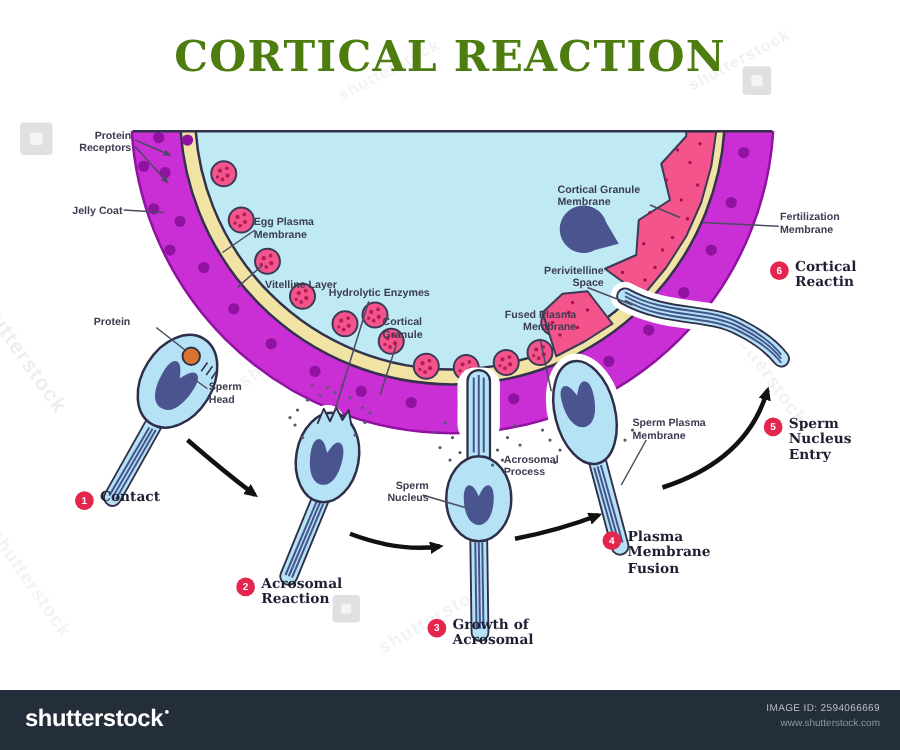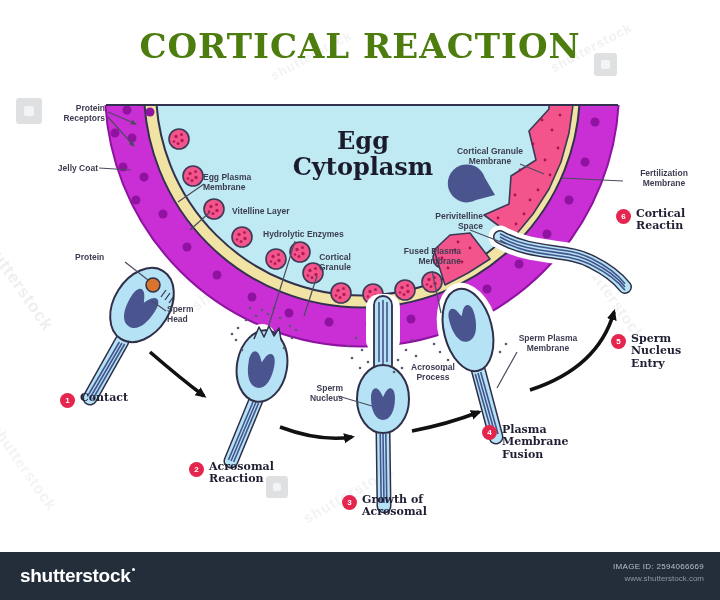--- a/index.html
+++ b/index.html
@@ -7,21 +7,21 @@
   .stage{position:absolute;left:0;top:0;width:720px;height:552px;background:#fff;}
   svg.diagram{position:absolute;left:0;top:0;}
   .page-title{position:absolute;left:0;top:26px;width:720px;text-align:center;
     font-family:"DejaVu Serif",serif;font-weight:800;font-size:34px;letter-spacing:1px;color:#4d7c0f;}
   .page-subtitle{position:absolute;left:0;top:74px;width:720px;text-align:center;
     font-size:10.5px;font-weight:bold;letter-spacing:2px;color:#1e1e1e;}
   .cyto-label{position:absolute;left:282px;top:128px;width:162px;text-align:center;
     font-family:"DejaVu Serif",serif;font-weight:800;font-size:24px;line-height:1.08;color:#1b1b2c;white-space:pre-line;}
   .lbl{position:absolute;font-size:8.5px;line-height:1.18;color:#3d3d52;font-weight:bold;white-space:pre-line;}
   .lbl.r{text-align:right;}
-  .lbl.c{text-align:center;}
+  .lbl.c{}
   .step{position:absolute;display:flex;align-items:flex-start;}
   .badge{width:15px;height:15px;border-radius:50%;background:#e4254e;color:#fff;
     font-size:8px;font-weight:bold;display:flex;align-items:center;justify-content:center;flex:0 0 15px;margin-top:1px;}
   .step .txt{margin-left:5px;font-family:"DejaVu Serif",serif;font-weight:800;font-size:11px;line-height:1.12;color:#1f1f33;white-space:pre-line;}
   .wm{position:absolute;color:#8a8f9a;opacity:0.14;font-size:15px;font-weight:bold;letter-spacing:1px;transform-origin:left top;pointer-events:none;}
   .cam{position:absolute;background:#b9bcc1;opacity:0.45;border-radius:3px;display:flex;align-items:center;justify-content:center;}
   .cam i{display:block;width:40%;height:40%;background:#e6e8ea;border-radius:2px;}
   .footer{position:absolute;left:0;top:552px;width:720px;height:48px;background:#242e3a;}
   .footer .logo{position:absolute;left:20px;top:13px;color:#fff;font-size:19px;font-weight:bold;letter-spacing:-0.3px;}
   .footer .logo::after{content:"";display:inline-block;width:3px;height:3px;background:#fff;border-radius:50%;margin-left:2px;vertical-align:top;margin-top:3px;}
@@ -287,29 +287,27 @@
       <line x1="338" y1="396" x2="372" y2="406"></line>
       <line x1="432" y1="271" x2="441" y2="313"></line>
       <line x1="470" y1="230" x2="506" y2="244"></line>
       <line x1="520" y1="164" x2="544" y2="174"></line>
       <line x1="623" y1="181" x2="562" y2="178"></line>
       <line x1="517" y1="352" x2="497" y2="388"></line>
     </g>
   </svg>
 
   <div class="page-title">CORTICAL REACTION</div>
-  <div class="cyto-label">Egg
-Cytoplasm</div>
 
   <div class="lbl r" style="left:40px;top:103px;width:65px;">Protein
 Receptors</div>
   <div class="lbl r" style="left:38px;top:163px;width:60px;">Jelly Coat</div>
   <div class="lbl" style="left:203px;top:172px;width:72px;">Egg Plasma
 Membrane</div>
-  <div class="lbl" style="left:212px;top:206px;width:82px;margin-left:20px;">Vitelline Layer</div>
+  <div class="lbl" style="left:212px;top:222px;width:82px;">Vitelline Layer</div>
   <div class="lbl" style="left:263px;top:229px;width:98px;">Hydrolytic Enzymes</div>
   <div class="lbl c" style="left:306px;top:252px;width:58px;">Cortical
 Granule</div>
   <div class="lbl" style="left:75px;top:252px;width:55px;">Protein</div>
   <div class="lbl" style="left:167px;top:304px;width:45px;">Sperm
 Head</div>
   <div class="lbl r" style="left:293px;top:383px;width:50px;">Sperm
 Nucleus</div>
   <div class="lbl c" style="left:403px;top:362px;width:60px;">Acrosomal
 Process</div>

